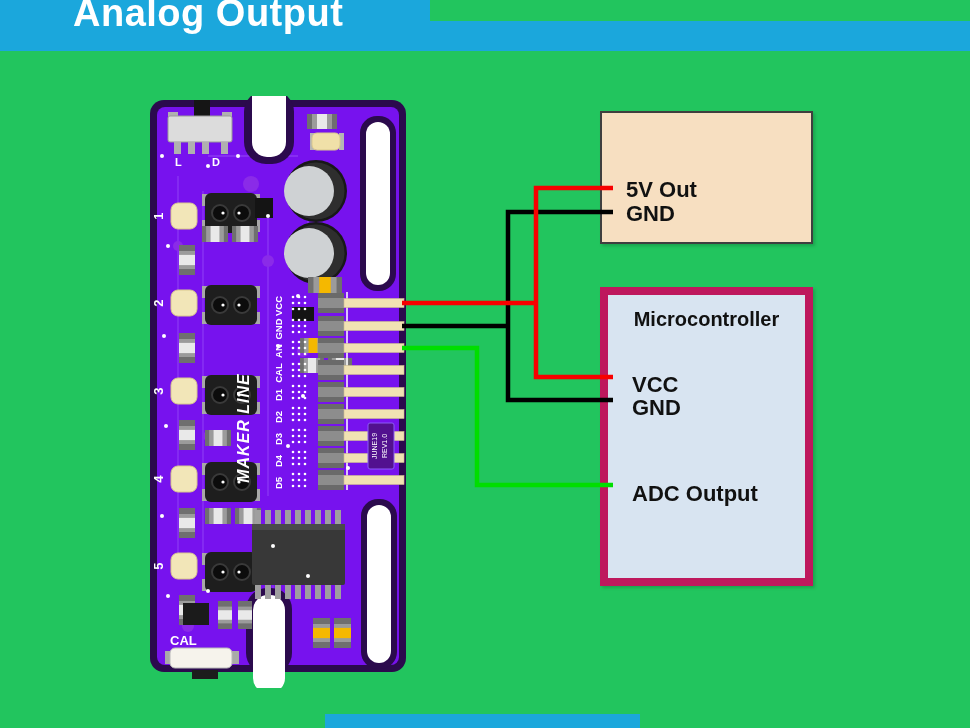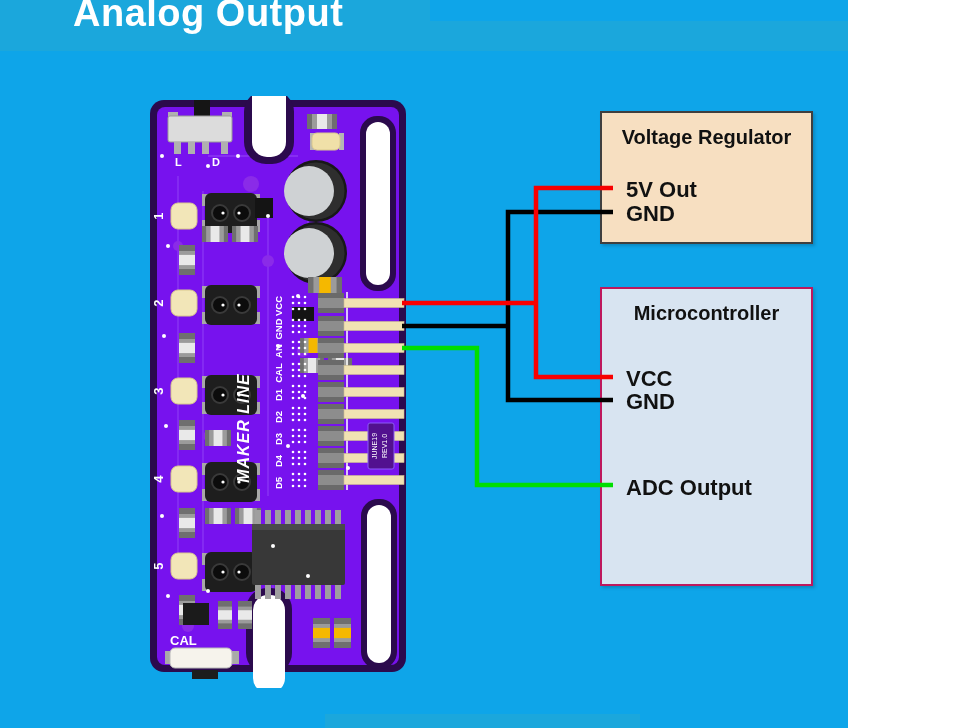--- a/index.html
+++ b/index.html
@@ -1,27 +1,27 @@
 <!DOCTYPE html>
 <html><head>
 <meta charset="utf-8">
 <style>
   html,body{margin:0;padding:0;background:#fff;}
-  #canvas{position:relative;width:848px;height:728px;background:#0ea5e9;overflow:hidden;
+  #canvas{position:relative;width:970px;height:728px;background:#22c55e;overflow:hidden;
           font-family:"Liberation Sans","DejaVu Sans",sans-serif;}
   
   .header-bar{position:absolute;left:0;top:21px;width:970px;height:30px;background:#1BA7DC;}
   .header-block{position:absolute;left:0;top:0;width:430px;height:51px;background:#1BA7DC;overflow:hidden;}
   .header-title{color:#fff;font-size:38px;font-weight:bold;line-height:51px;margin:-12px 0 0 73px;white-space:nowrap;letter-spacing:0.5px;}
   
   .footer-bar{position:absolute;left:325px;top:714px;width:315px;height:14px;background:#1BA7DC;}
   
   .dbox{position:absolute;box-sizing:border-box;box-shadow:2px 2px 3px rgba(0,0,0,0.18);}
   .vr-box{left:600px;top:111px;width:213px;height:133px;background:#F7DFC1;border:2px solid #3F3F3F;}
-  .mc-box{left:600px;top:287px;width:213px;height:299px;background:#D8E4F1;border:2px solid #be185d;}
+  .mc-box{left:600px;top:287px;width:213px;height:299px;background:#D8E4F1;border:8px solid #be185d;}
   .dbox h2{margin:0;padding-top:13px;text-align:center;font-size:20px;font-weight:bold;color:#111;}
   .pin-row{position:absolute;left:24px;height:20px;line-height:20px;font-size:22px;font-weight:bold;color:#111;white-space:nowrap;}
   .vr-pin0{top:67px;} .vr-pin1{top:91px;}
   .mc-pin0{top:80px;} .mc-pin1{top:103px;} .mc-pin2{top:189px;}
   svg{position:absolute;}
   #board-svg{left:148px;top:96px;}
   #wires-svg{left:0;top:0;pointer-events:none;}
   text{font-family:"Liberation Sans","DejaVu Sans",sans-serif;}
 </style>
 </head>
@@ -431,21 +431,20 @@
       <circle cx="155" cy="300" r="2"></circle>
         <circle cx="160" cy="480" r="2"></circle>
         <circle cx="60" cy="495" r="2"></circle>
       <circle cx="135" cy="520" r="2"></circle>
         <circle cx="90" cy="60" r="2"></circle>
         <circle cx="200" cy="372" r="2"></circle>
     </g>
   </svg>
 
   <div class="dbox vr-box">
-    <h2>Voltage Regulator</h2>
     <div class="pin-row vr-pin0">5V Out</div>
     <div class="pin-row vr-pin1">GND</div>
   </div>
 
   <div class="dbox mc-box">
     <h2>Microcontroller</h2>
     <div class="pin-row mc-pin0">VCC</div>
     <div class="pin-row mc-pin1">GND</div>
     <div class="pin-row mc-pin2">ADC Output</div>
   </div>

